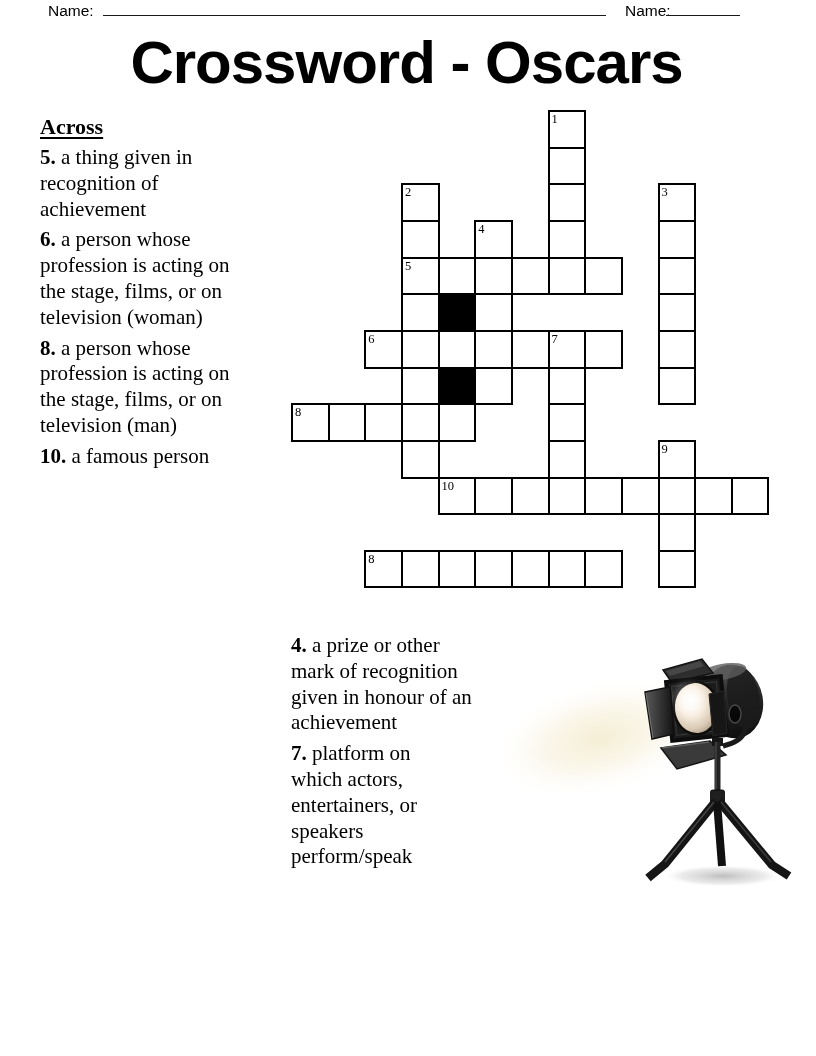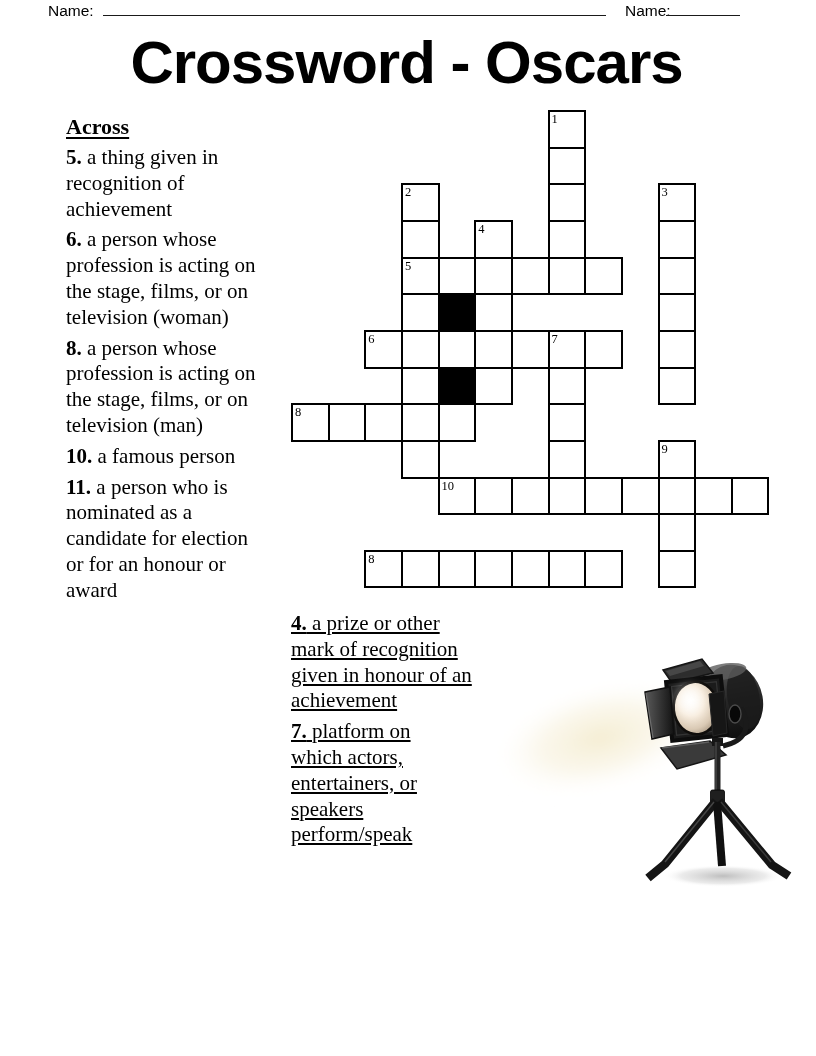--- a/index.html
+++ b/index.html
@@ -29,22 +29,22 @@
     position:absolute; width:38.7px; height:38.7px; box-sizing:border-box;
     border:2px solid #000; background:#fff;
   }
   .cell.black { background:#000; }
   .cell .num {
     position:absolute; top:0; left:2px; font-family:"Liberation Serif", serif;
     font-size:12.5px; line-height:14px; color:#000;
   }
   
   .clues { position:absolute; }
-  #clues-left { left:66px; top:114px; width:243px; }
-  #clues-mid  { left:291px; top:611px; width:250px;text-decoration:underline; }
+  #clues-left { left:40px; top:114px; width:243px; }
+  #clues-mid  { left:291px; top:633px; width:250px; }
   .clues h2 {
     margin:0 0 5px 0; font-size:22px; line-height:26px; font-weight:bold;
     text-decoration:underline; text-decoration-thickness:2px; text-underline-offset:3px;
   }
   .clue { margin:0 0 5px 0; font-size:21px; line-height:25.8px; }
   .clue .cnum { font-weight:bold; }
   .clue .ctext { white-space:pre-line; }
   
   #spotlight { position:absolute; left:495px; top:638px; width:310px; height:285px; }
 </style>
@@ -153,25 +153,20 @@
 achievement</span></p>
         <p class="clue"><span class="cnum">6.</span> <span class="ctext">a person whose
 profession is acting on
 the stage, films, or on
 television (woman)</span></p>
         <p class="clue"><span class="cnum">8.</span> <span class="ctext">a person whose
 profession is acting on
 the stage, films, or on
 television (man)</span></p>
         <p class="clue"><span class="cnum">10.</span> <span class="ctext">a famous person</span></p>
-        <p class="clue"><span class="cnum">11.</span> <span class="ctext">a person who is
-nominated as a
-candidate for election
-or for an honour or
-award</span></p>
       </div>
   </div>
 
   <div class="clues" id="clues-mid">
     <div id="down-list-2">
         <p class="clue"><span class="cnum">4.</span> <span class="ctext">a prize or other
 mark of recognition
 given in honour of an
 achievement</span></p>
         <p class="clue"><span class="cnum">7.</span> <span class="ctext">platform on

